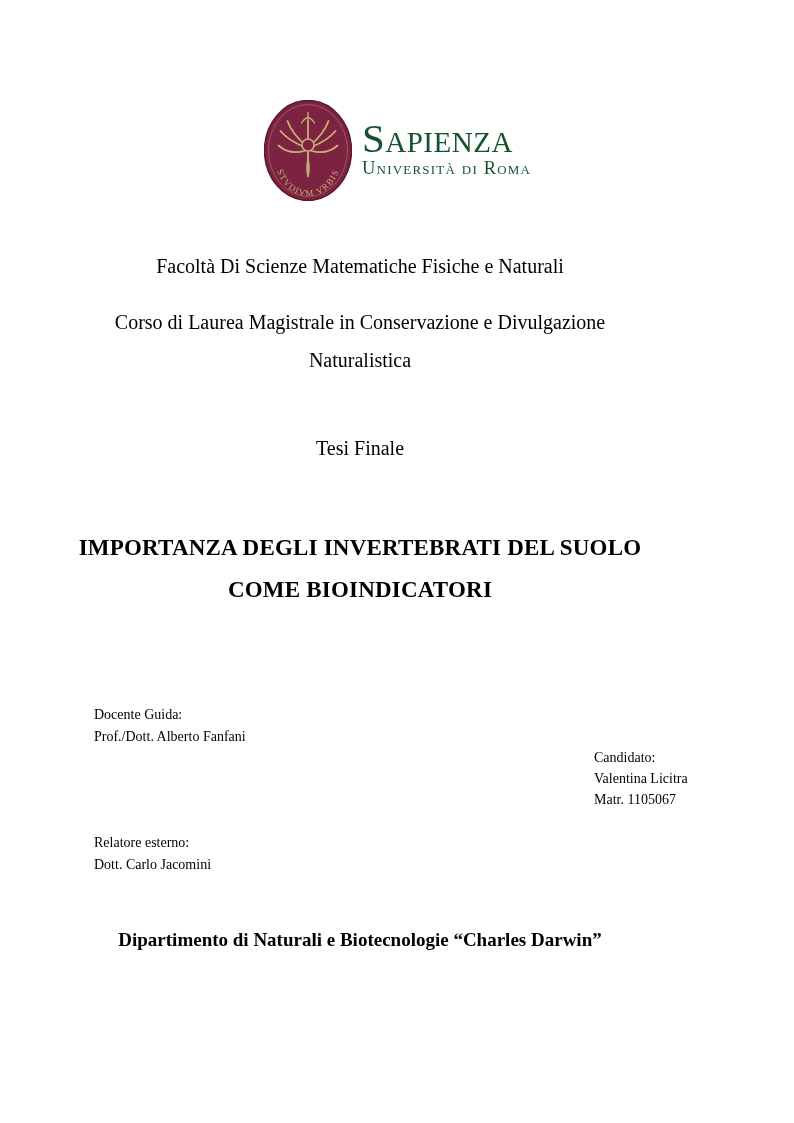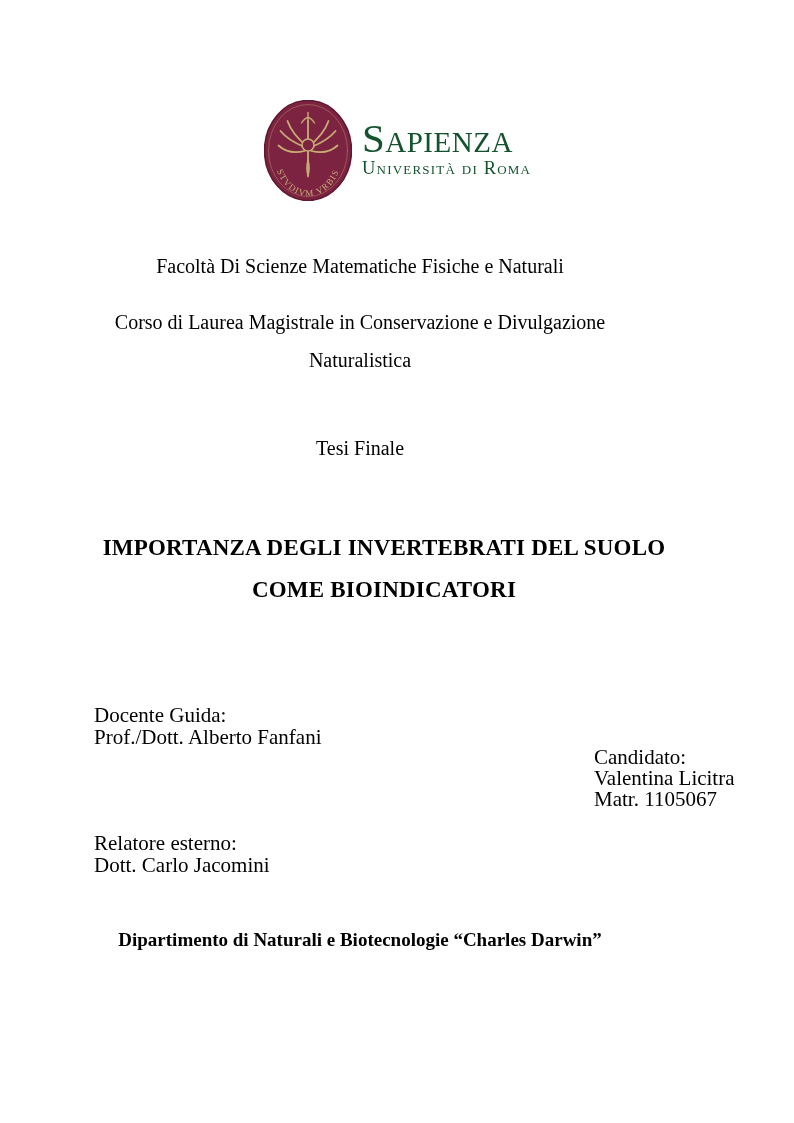--- a/index.html
+++ b/index.html
@@ -60,36 +60,35 @@
   }
   .faculty      { top: 255px; }
   .course-1     { top: 311px; }
   .course-2     { top: 349px; }
   .thesis-type  { top: 437px; }
 
   .thesis-title {
     font-weight: bold;
     font-size: 23px;
     letter-spacing: 0.2px;
-    padding-left: 24px;
   }
   .title-1 { top: 535px; }
   .title-2 { top: 577px; }
 
   .department {
     top: 929px;
     font-weight: bold;
     font-size: 19px;
   }
   .academic-year { top: 980px; }
 
   
   .block {
     position: absolute;
-    font-size: 21px;
+    font-size: 14px;
   }
   .advisor   { left: 94px;  top: 704px; line-height: 22px; }
   .candidate { left: 586px; top: 747px; line-height: 21px; margin-left: 8px; }
   .external  { left: 94px;  top: 832px; line-height: 22px; }
 </style>
 </head>
 <body>
 
 <div class="page">
 

